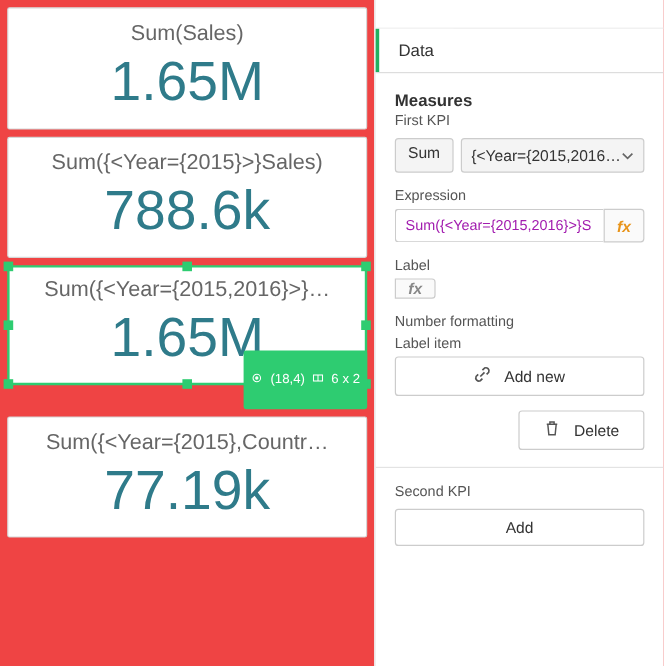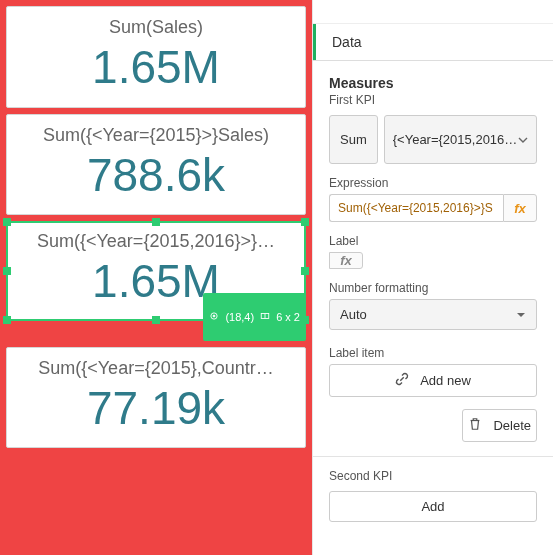--- a/index.html
+++ b/index.html
@@ -37,54 +37,54 @@
   .tab-active {
     padding: 10px 16px; font-size: 14px; color: #333; border-left: 3px solid #1fb060;
     background: #fff; cursor: pointer;
   }
   .panel-body { padding: 14px 16px 10px; font-size: 13px; color: #333; overflow: hidden; }
   .section-title { font-weight: 600; font-size: 14px; margin-bottom: 2px; }
   .sub-label { font-size: 12px; color: #555; margin-bottom: 8px; }
   
   .agg-row { display: flex; gap: 6px; margin-bottom: 12px; }
   .agg-btn {
-    background: #f4f4f4; border: 1px solid #ccc; border-radius: 3px; padding: 16px 10px;
+    background: #f4f4f4; border: 1px solid #ccc; border-radius: 3px; padding: 4px 10px;
     font-size: 13px; cursor: pointer;
   }
   .agg-field {
     flex: 1; background: #f4f4f4; border: 1px solid #ccc; border-radius: 3px; padding: 6px 8px;
     font-size: 13px; display: flex; align-items: center; justify-content: space-between; cursor: pointer;
     overflow: hidden;
   }
   .agg-field span { white-space: nowrap; overflow: hidden; text-overflow: ellipsis; }
   
   .field-label { font-size: 12px; color: #555; margin-bottom: 4px; margin-top: 2px; }
   .input-row { display: flex; margin-bottom: 12px; }
   .text-input {
     flex: 1; border: 1px solid #ccc; border-right: none; border-radius: 3px 0 0 3px;
-    padding: 6px 8px; font-size: 12px; color: #a16207; background: #fff; outline: none;
+    padding: 6px 8px; font-size: 12px; color: #a21caf; background: #fff; outline: none;
     min-width: 0; overflow: hidden; text-overflow: ellipsis;
   }
   .text-input::placeholder { color: #999; }
   .fx-btn {
     width: 34px; border: 1px solid #ccc; border-radius: 0 3px 3px 0; background: #fafafa;
     display: flex; align-items: center; justify-content: center; cursor: pointer;
     font-style: italic; font-weight: 600; color: #e8941a; font-size: 13px;
   }
   .fx-btn.gray { color: #888; }
   
   .select-full {
     width: 100%; border: 1px solid #ccc; border-radius: 3px; background: #f4f4f4;
     padding: 7px 10px; font-size: 13px; display: flex; justify-content: space-between; align-items: center;
     cursor: pointer; margin-bottom: 16px;
   }
   
   .btn-row { display: flex; justify-content: flex-end; gap: 8px; }
   .btn {
-    border: 1px solid #ccc; background: #fff; border-radius: 3px; padding: 7px 5px;
+    border: 1px solid #ccc; background: #fff; border-radius: 3px; padding: 7px 20px;
     font-size: 13px; cursor: pointer; display: flex; align-items: center; gap: 11px; color: #333;
   }
   .btn.full { width: 100%; justify-content: center; }
   .btn svg { width: 14px; height: 14px; }
   
   .divider { border: none; border-top: 1px solid #e3e3e3; margin: 14px -16px 12px; }
   
   .chev { width: 10px; height: 10px; }
 </style>
 </head>
@@ -163,26 +163,20 @@
       <input class="text-input" value="Sum({&lt;Year={2015,2016}&gt;}S" style="">
       <div class="fx-btn">fx</div>
     </div>
 
     <div class="field-label">Label</div>
     <div class="input-row">
       <div class="fx-btn gray">fx</div>
     </div>
 
     <div class="field-label">Number formatting</div>
-    <div class="select-full">
-      <span>Auto</span>
-      <svg viewBox="0 0 10 10" style="width:10px;height:10px">
-          <path d="M1 3 L5 7 L9 3 Z" fill="#666"></path>
-        </svg>
-    </div>
 
     <div class="field-label">Label item</div>
     <div class="btn full" style="margin-bottom:12px;">
       <span>
         <svg viewBox="0 0 16 16" fill="none" stroke="#555" stroke-width="1.6">
             <path d="M6 10 L10 6"></path>
             <path d="M8 4 L10 2 a3 3 0 0 1 4 4 L12 8"></path>
             <path d="M8 12 L6 14 a3 3 0 0 1 -4 -4 L4 8"></path>
           </svg>
       </span>

